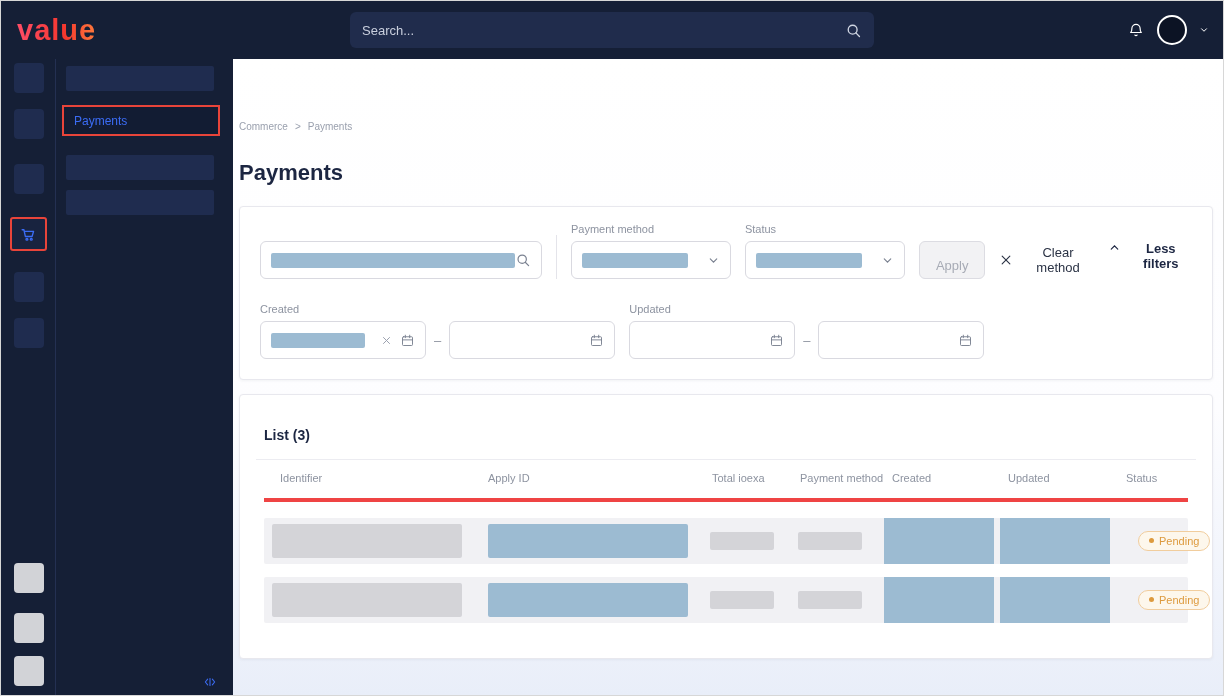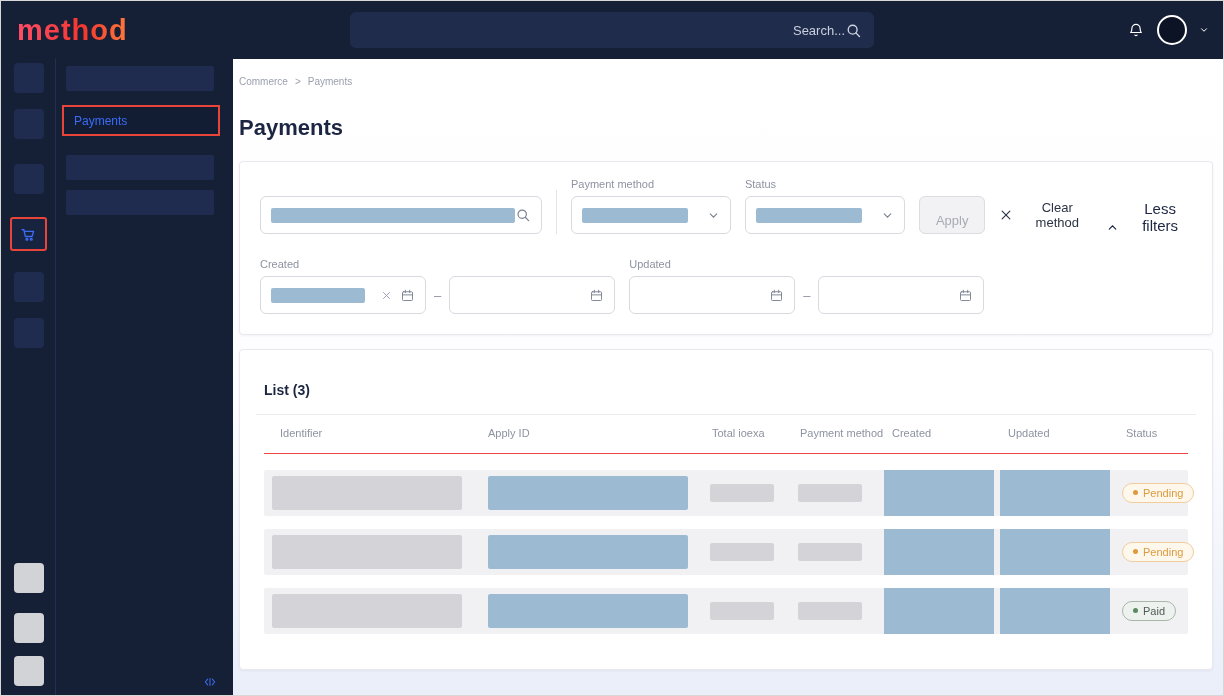--- a/index.html
+++ b/index.html
@@ -6,21 +6,21 @@
   html,body { width:1224px; height:696px; font-family:"Liberation Sans", sans-serif; background:#fff; overflow:hidden; }
   .app { width:1224px; height:696px; display:flex; flex-direction:column; border:1px solid #d7d7d7; }
 
   
   .topbar { height:58px; min-height:58px; background:var(--topbar_bg,#151f36); display:flex; align-items:center; position:relative; z-index:5; }
   .logo { margin-left:16px; font-size:29px; font-weight:bold; letter-spacing:1px;
           background:linear-gradient(90deg,#ff4d67 0%,#f4372e 60%,#ff7a3c 100%);
           -webkit-background-clip:text; background-clip:text; color:transparent; cursor:pointer; }
   .topbar-search { position:absolute; left:50%; transform:translateX(-50%); width:524px; height:36px;
                    background:#202c4c; border-radius:6px; display:flex; align-items:center; padding:0 12px; }
-  .topbar-search input { flex:1; background:transparent; border:none; outline:none; color:#e8ebf2; font-size:13px;text-align:right; }
+  .topbar-search input { flex:1; background:transparent; border:none; outline:none; color:#e8ebf2; font-size:13px; }
   .topbar-search input::placeholder { color:#c9cfdd; }
   .topbar-right { margin-left:auto; display:flex; align-items:center; gap:12px; padding-right:14px; }
   .icon-btn { display:flex; align-items:center; justify-content:center; background:none; border:none; cursor:pointer; }
   .avatar { width:30px; height:30px; border-radius:50%; background:#0c1324; border:2px solid #ffffff; }
 
   
   .body { display:flex; flex:1; height:638px; }
 
   
   .rail { width:55px; min-width:55px; background:var(--topbar_bg,#151f36); border-right:1px solid #243052; position:relative; }
@@ -32,80 +32,80 @@
   
   .panel { width:177px; min-width:177px; background:var(--topbar_bg,#151f36); position:relative; }
   .panel-bar { position:absolute; left:10px; width:148px; height:25px; background:#1f2c4f; border-radius:2px; cursor:pointer; }
   .panel-active { position:absolute; left:6px; top:46px; width:158px; height:31px; border:2px solid var(--accent_red,#e8443a);
                   background:#121c33; display:flex; align-items:center; padding-left:10px; cursor:pointer; }
   .panel-active span { color:var(--accent_blue,#3b6cf5); font-size:12px; }
   .collapse { position:absolute; right:16px; bottom:6px; background:none; border:none; cursor:pointer; }
 
   
   main { flex:1; padding:0 10px 0 6px; background:linear-gradient(180deg,#ffffff 0%,#fdfdff 55%,#e9eef9 100%); overflow:hidden; }
-  .breadcrumb { padding-top:17px; display:flex; align-items:flex-end; gap:7px; font-size:10px; color:#9aa0ae; }
+  .breadcrumb { padding-top:17px; display:flex; align-items:flex-end; gap:7px; font-size:10px; color:#9aa0ae;margin-top:45px; }
   .breadcrumb .crumb-link { cursor:pointer; }
   .page-title { margin-top:28px; font-size:22px; font-weight:bold; color:#1c2642; }
 
   .card { background:#fff; border:1px solid #e8e8ee; border-radius:4px; box-shadow:0 1px 3px rgba(20,30,60,.05); }
   .filter-card { margin-top:20px; padding:16px 20px 20px; }
   .filter-row1 { display:flex; align-items:flex-end; gap:14px; }
   .f-search { width:296px; height:38px; border:1px solid #d9d9e0; border-radius:6px; display:flex; align-items:center; padding:0 10px; cursor:text; }
   .f-search .ph-blue { width:244px; height:15px; }
   .f-search .sp { flex:1; }
   .vdiv { width:1px; height:44px; background:#e4e4ea; align-self:center; margin-top:12px; }
   .fgroup { display:flex; flex-direction:column; gap:6px; }
   .flabel { font-size:11px; color:#8d93a0; }
   .fselect { width:160px; height:38px; border:1px solid #d9d9e0; border-radius:6px; display:flex; align-items:center;
              justify-content:space-between; padding:0 10px; cursor:pointer; }
   .fselect .ph-blue { width:106px; height:15px; }
   .apply-btn { height:38px; padding:16px 16px; border:1px solid #dcdce2; border-radius:6px; background:#f2f2f4;
                color:#a7abb5; font-size:13px; cursor:pointer; }
   .clear-btn { display:flex; align-items:center; gap:9px; height:38px; font-size:13px; color:#2b3345; background:none; border:none; cursor:pointer; }
-  .less-btn { margin-left:auto; display:flex; align-items:flex-end; gap:9px; height:38px; font-size:15px; font-weight:normal;
+  .less-btn { margin-left:auto; display:flex; align-items:flex-start; gap:9px; height:38px; font-size:13px; font-weight:bold;
               color:#1c2642; background:none; border:none; cursor:pointer; }
 
   .filter-row2 { display:flex; align-items:flex-end; gap:14px; margin-top:24px; }
   .dpair { display:flex; align-items:center; gap:8px; }
   .dinput { width:166px; height:38px; border:1px solid #d9d9e0; border-radius:6px; display:flex; align-items:center;
             padding:0 10px; gap:8px; cursor:text; }
   .dinput .ph-blue { width:96px; height:15px; }
   .dinput .sp { flex:1; }
   .dash { color:#8d93a0; font-size:13px; }
   .x-mini { display:flex; background:none; border:none; cursor:pointer; padding:0; }
 
   
   .list-card { margin-top:14px; padding:24px 16px 22px; }
   .list-title { font-size:14px; font-weight:bold; color:#1c2642; padding:8px 8px 16px; border-bottom:1px solid #ececf1; }
   .tgrid { display:grid; grid-template-columns:216px 224px 88px 92px 116px 118px 1fr; align-items:center; }
-  .thead { margin:0 8px; padding:12px 0; color:#8d93a0; font-size:11px; border-bottom:1px solid #ef4444; margin-bottom:16px; }
+  .thead { margin:0 8px; padding:12px 0; color:#8d93a0; font-size:11px; border-bottom:4px solid #ef4444; margin-bottom:16px; }
   .thead span { padding-left:8px; line-height:1.25; }
   .thead span:first-child { padding-left:16px; }
   .trow { margin:0 8px 13px 8px; height:46px; background:#f1f1f4; border-radius:2px; cursor:pointer; }
   .ph-blue { background:var(--ph_blue,#9cbbd2); border-radius:2px; }
   .ph-gray { background:var(--ph_gray,#d4d4d8); border-radius:2px; }
   .c1 { width:190px; height:34px; margin-left:8px; }
   .c2 { width:200px; height:34px; margin-left:8px; }
   .c3, .c4 { width:64px; height:18px; margin-left:6px; }
   .c5, .c6 { width:110px; height:46px; border-radius:0; }
   .badge { display:inline-flex; align-items:center; gap:5px; font-size:11px; padding:3px 10px; border-radius:12px;
-           border:1px solid; margin-left:4px; justify-self:start; }
+           border:1px solid; margin-left:20px; justify-self:start; }
   .badge .dot { width:5px; height:5px; border-radius:50%; background:currentColor; }
   .badge.pending { color:#dd9a3e; border-color:#f1cd9d; background:#fdf7ec; }
   .badge.paid { color:#4f5c55; border-color:#a9b6ac; background:#eef2ef; }
   .badge.paid .dot { background:#5a8a5f; }
   svg { display:block; }
 </style>
 </head>
 <body>
 
 <div class="app">
 
   <header class="topbar">
-    <div class="logo">method</div>
+    <div class="logo">value</div>
 
     <div class="topbar-search">
       <input type="text" placeholder="Search..." style="">
       <span>
         <svg width="17" height="17" viewBox="0 0 20 20" fill="none" stroke="#cfd5e2" stroke-width="1.6" stroke-linecap="round">
           <circle cx="9" cy="9" r="5.2"></circle>
             <path d="M12.8 12.8 L17 17"></path>
         </svg>
       </span>
     </div>
@@ -333,29 +333,17 @@
           <div class="ph-gray c3"></div>
           <div class="ph-gray c4"></div>
           <div class="ph-blue c5"></div>
           <div class="ph-blue c6"></div>
           <span class="badge pending">
             <span class="dot"></span>
             <span>Pending</span>
           </span>
         </div>
 
-        <div class="tgrid trow">
-          <div class="ph-gray c1"></div>
-          <div class="ph-blue c2"></div>
-          <div class="ph-gray c3"></div>
-          <div class="ph-gray c4"></div>
-          <div class="ph-blue c5"></div>
-          <div class="ph-blue c6"></div>
-          <span class="badge paid">
-            <span class="dot"></span>
-            <span>Paid</span>
-          </span>
-        </div>
       </section>
 
     </main>
   </div>
 </div>
 
 </body></html>

